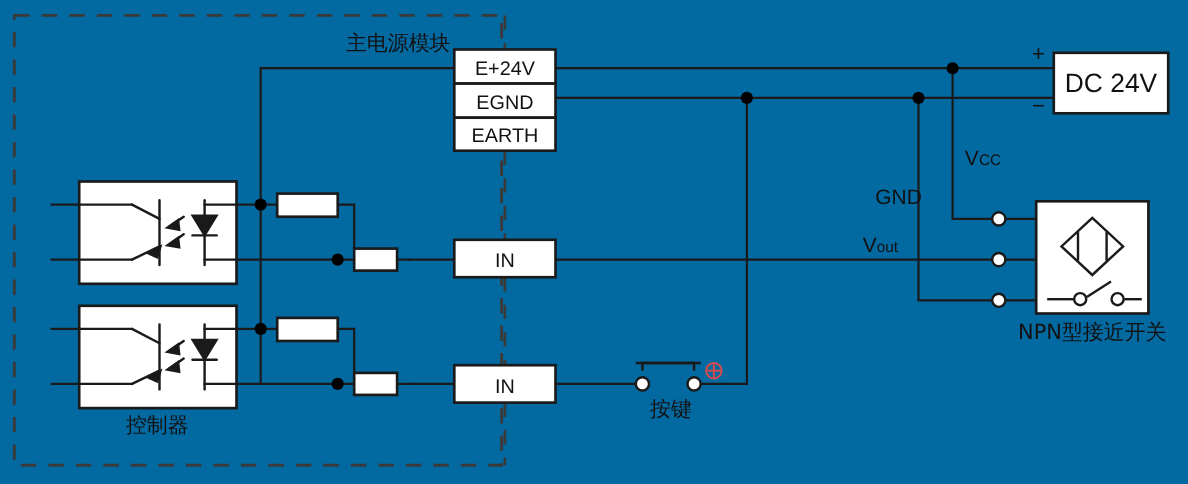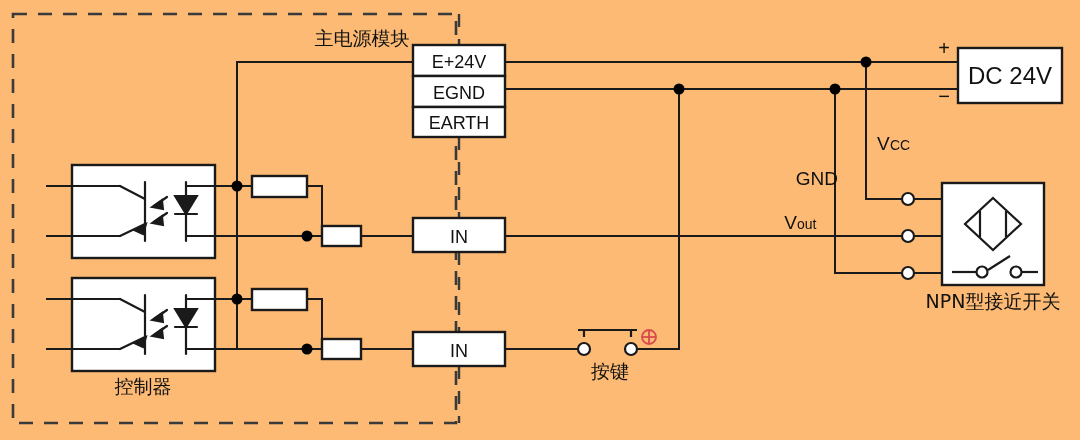--- a/index.html
+++ b/index.html
@@ -4,21 +4,21 @@
 <style>
   html, body {
     margin: 0;
     padding: 0;
     background: #ffffff;
   }
   #canvas {
     position: relative;
     width: 1080px;
     height: 440px;
-    background: #fdba74;
+    background: #0369a1;
     font-family: "Liberation Sans", "DejaVu Sans", sans-serif;
     overflow: hidden;
   }
   svg#diagram {
     position: absolute;
     left: 0;
     top: 0;
     width: 1080px;
     height: 440px;
   }

